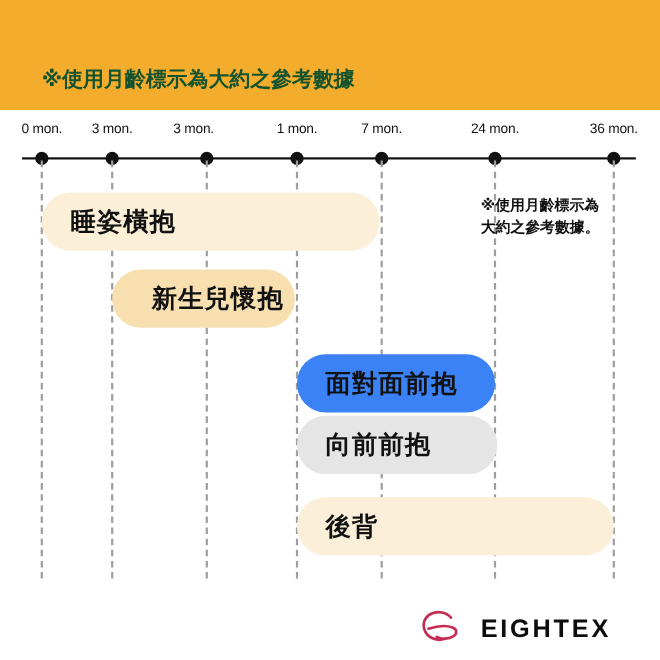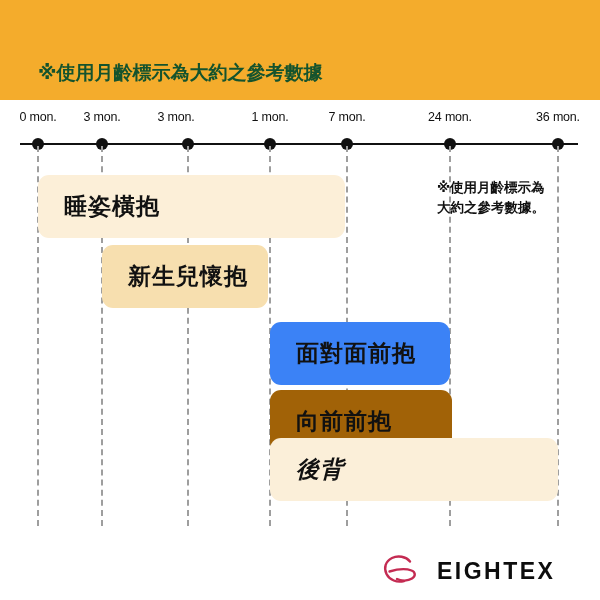--- a/index.html
+++ b/index.html
@@ -79,22 +79,22 @@
     top:46px;
     width:0;
     height:380px;
     border-left:2px dashed #9e9e9e;
     transform:translateX(-50%);
   }
 
   
   .bar{
     position:absolute;
-    height:63px;
-    border-radius:11px;
+    height:53px;
+    border-radius:26px;
     display:flex;
     align-items:center;
     box-sizing:border-box;
   }
   .bar-label{
     font-size:23px;
     font-weight:bold;
     color:#111;
     letter-spacing:1px;
     padding-left:26px;
@@ -166,30 +166,30 @@
         <div class="guide" style="left: 450px;"></div>
         <div class="tick-label" style="left: 558px;">36 mon.</div>
         <div class="tick-dot" style="left: 558px;"></div>
         <div class="guide" style="left: 558px;"></div>
       </div>
 
     <div id="bars">
         <div class="bar" style="left: 38px; width: 307px; top: 75px; background: rgb(252, 239, 216);">
           <span class="bar-label">睡姿橫抱</span>
         </div>
-        <div class="bar" style="left: 102px; width: 166px; top: 145px; background: rgb(247, 223, 175);">
+        <div class="bar" style="left: 102px; width: 166px; top: 145px; background: rgb(247, 223, 175); padding-left: 10px;">
           <span class="bar-label">新生兒懷抱</span>
         </div>
         <div class="bar" style="left: 270px; width: 180px; top: 222px; background: #3b82f6;">
           <span class="bar-label">面對面前抱</span>
         </div>
-        <div class="bar" style="left: 270px; width: 182px; top: 290px; background: #a16207;">
+        <div class="bar" style="left: 270px; width: 182px; top: 278px; background: #e5e5e5;">
           <span class="bar-label">向前前抱</span>
         </div>
-        <div class="bar" style="left: 270px; width: 288px; top: 338px; background: rgb(251, 239, 217); font-style: italic;">
+        <div class="bar" style="left: 270px; width: 288px; top: 352px; background: rgb(251, 239, 217);">
           <span class="bar-label">後背</span>
         </div>
       </div>
 
     <div class="note" style="left:437px; top:78px;">
       <div>※使用月齡標示為</div>
       <div>大約之參考數據。</div>
     </div>
 
     <div class="logo" style="left:380px; top:452px;gap:15px;">

